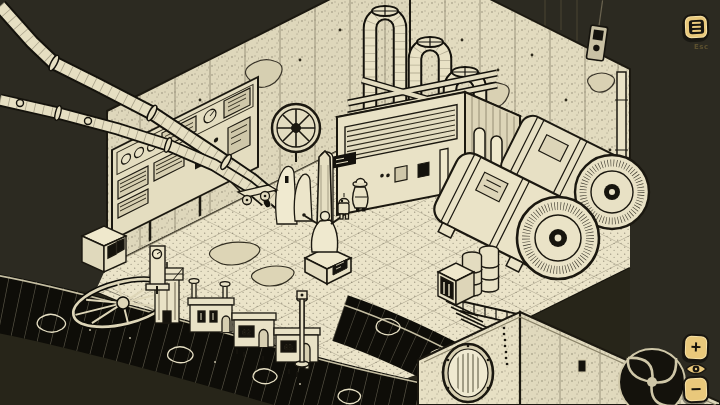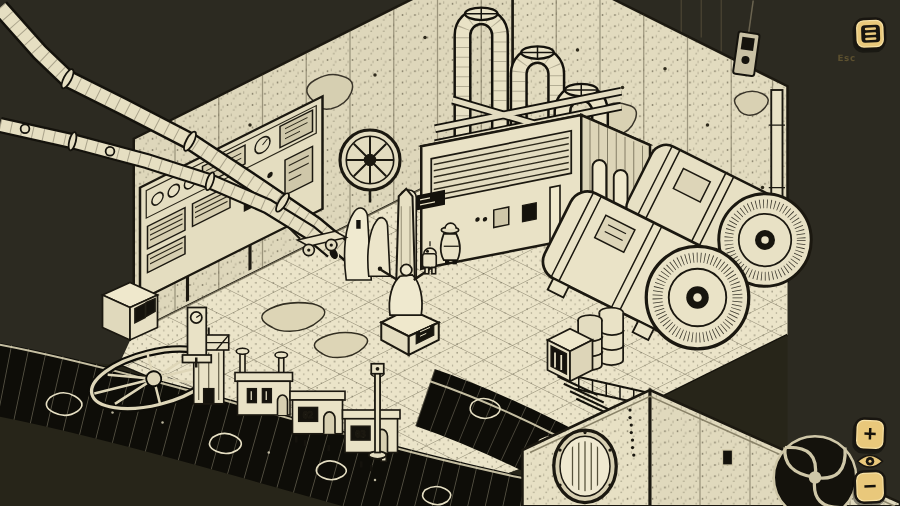--- a/index.html
+++ b/index.html
@@ -6,21 +6,21 @@
   .stage{position:relative;width:720px;height:405px;background:#2c2a21;overflow:hidden;
          font-family:"DejaVu Sans",sans-serif;}
   .stage svg{display:block}
   .ui-btn{position:absolute;width:26px;height:26px;background:#e9c87b;border:2px solid #181510;
           border-radius:8px;display:flex;align-items:center;justify-content:center;padding:0;
           box-shadow:-1px 2px 0 rgba(0,0,0,.4), inset 0 0 0 1px rgba(255,245,206,.55);cursor:pointer;}
   .menu-btn{top:14px;right:11px;transform:rotate(-2deg);}
   .hamburger{width:15px;height:14px;background:#181510;border-radius:3px;display:flex;
              flex-direction:column;justify-content:center;align-items:center;gap:2px;}
   .hamburger i{display:block;width:9px;height:2px;background:#e9c87b;border-radius:1px;}
-  .key-hint{position:absolute;top:43px;right:24px;width:26px;text-align:left;font-size:7px;
+  .key-hint{position:absolute;top:43px;right:0;width:26px;text-align:left;font-size:7px;
             color:#5c502f;letter-spacing:.5px;font-weight:bold;}
   .zoom-in{top:334px;right:11px;height:27px;transform:rotate(2deg);}
   .zoom-out{top:376px;right:11px;height:27px;transform:rotate(-2deg);}
   .ui-btn .glyph{font-size:18px;font-weight:bold;color:#14110b;line-height:0;margin-top:-2px;}
   .eye-wrap{position:absolute;top:363px;right:13px;width:22px;height:12px;}
 </style>
 </head>
 <body>
 
 <div class="stage">

